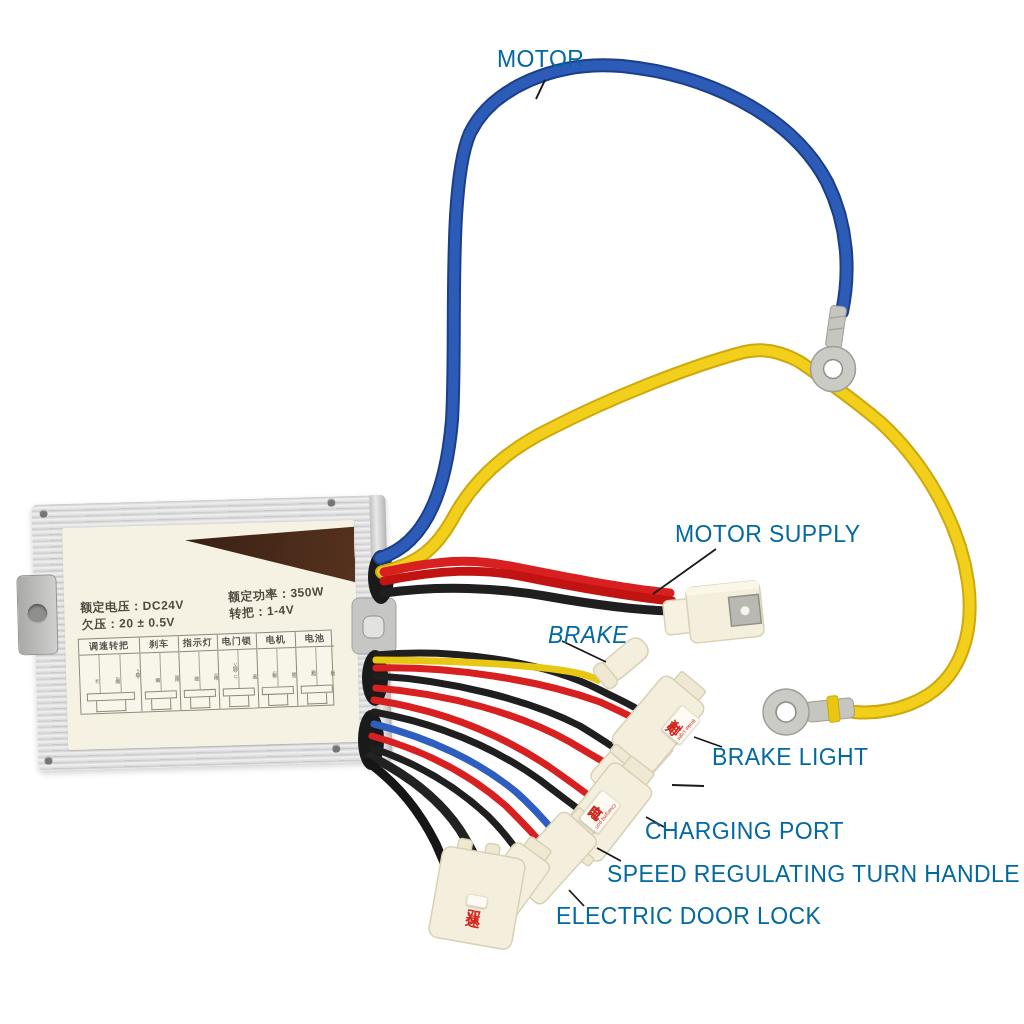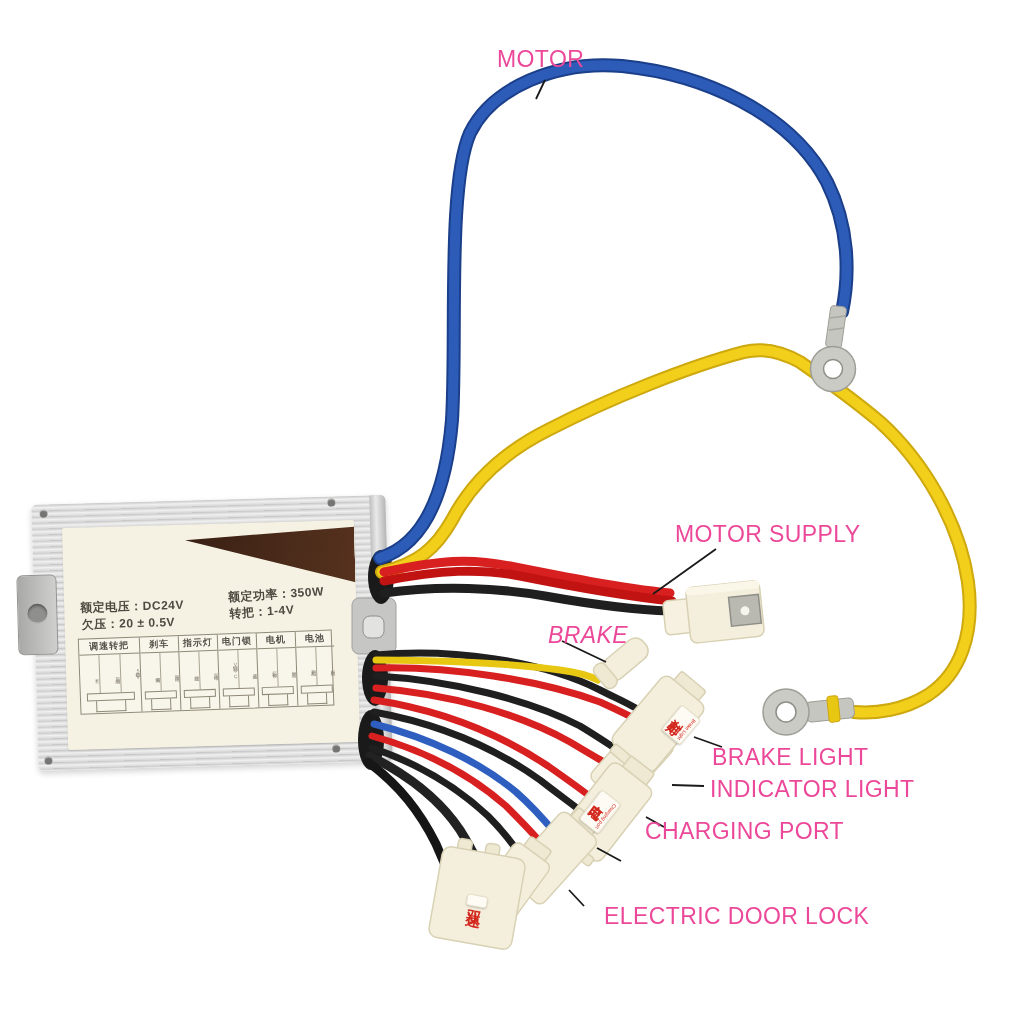--- a/index.html
+++ b/index.html
@@ -40,21 +40,21 @@
        writing-mode:vertical-rl;text-orientation:upright;font-size:5px;color:#8a8376;line-height:1.1;overflow:hidden;}
   .wwire:first-child{border-left:none;}
   .wplug{height:20px;display:flex;flex-direction:column;align-items:center;}
   .wplug .p1{width:78%;height:6px;border:1px solid #8f8a78;}
   .wplug .p2{width:46%;height:10px;border:1px solid #8f8a78;border-top:none;}
 
   
   #wiring{position:absolute;left:0;top:0;z-index:2;}
 
   
-  .callout-label{position:absolute;z-index:3;font-size:23px;color:#ec4899;white-space:nowrap;letter-spacing:.4px;}
+  .callout-label{position:absolute;z-index:3;font-size:23px;color:#0369a1;white-space:nowrap;letter-spacing:.4px;}
 
   
   .tag{position:absolute;z-index:3;background:#fdfbf4;border:1px solid #e6dfca;border-radius:3px;
        box-shadow:0 1px 2px rgba(0,0,0,.2);display:flex;padding:3px 2px;}
   .tag .cn{writing-mode:vertical-rl;text-orientation:upright;font-size:13px;font-weight:bold;
        color:#d3281e;letter-spacing:2px;line-height:1;}
   .tag .en{writing-mode:vertical-rl;font-size:5px;color:#d3281e;margin-left:1px;line-height:1;}
   .tag-brake-light{left:681px;top:725px;transform:translate(-50%,-50%) rotate(40deg);}
   .tag-charging{left:600px;top:812px;transform:translate(-50%,-50%) rotate(38deg);}
   .tag-dual{left:477px;top:901px;transform:translate(-50%,-50%) rotate(10deg);}
@@ -278,17 +278,17 @@
     <span class="en">Charging port</span>
   </div>
   <div class="tag tag-dual">
     <span class="cn">双速</span>
   </div>
 
   <div class="callout-label" style="left:497px;top:46px;">MOTOR</div>
   <div class="callout-label" style="left:675px;top:521px;">MOTOR SUPPLY</div>
   <div class="callout-label" style="left:548px;top:622px;font-style:italic;">BRAKE</div>
   <div class="callout-label" style="left:712px;top:744px;">BRAKE LIGHT</div>
-  <div class="callout-label" style="left:710px;top:776px;">INDICATOR LIGHT</div>
   <div class="callout-label" style="left:645px;top:818px;">CHARGING PORT</div>
-  <div class="callout-label" style="left:556px;top:903px;margin-left:48px;">ELECTRIC DOOR LOCK</div>
+  <div class="callout-label" style="left:607px;top:861px;">SPEED REGULATING TURN HANDLE</div>
+  <div class="callout-label" style="left:556px;top:903px;">ELECTRIC DOOR LOCK</div>
 
 </div>
 
 </body></html>

